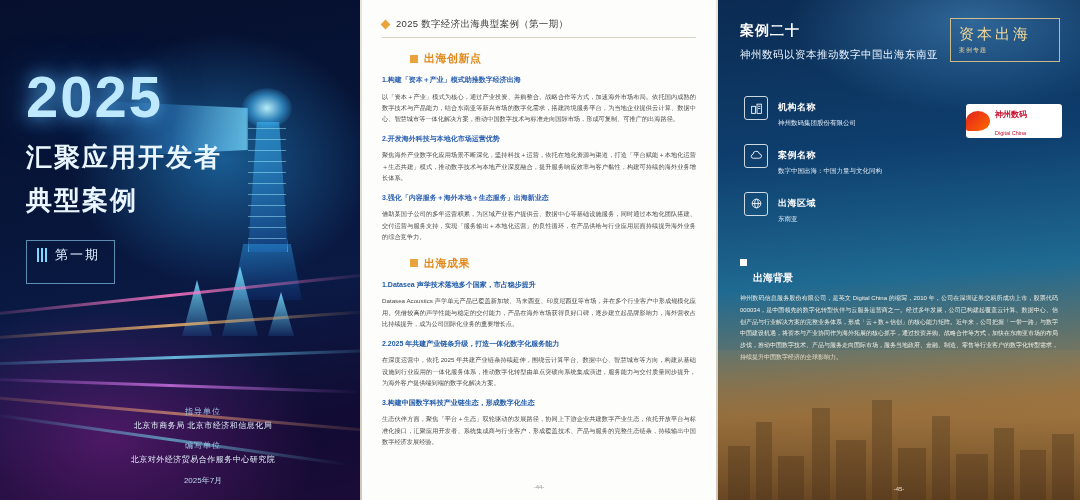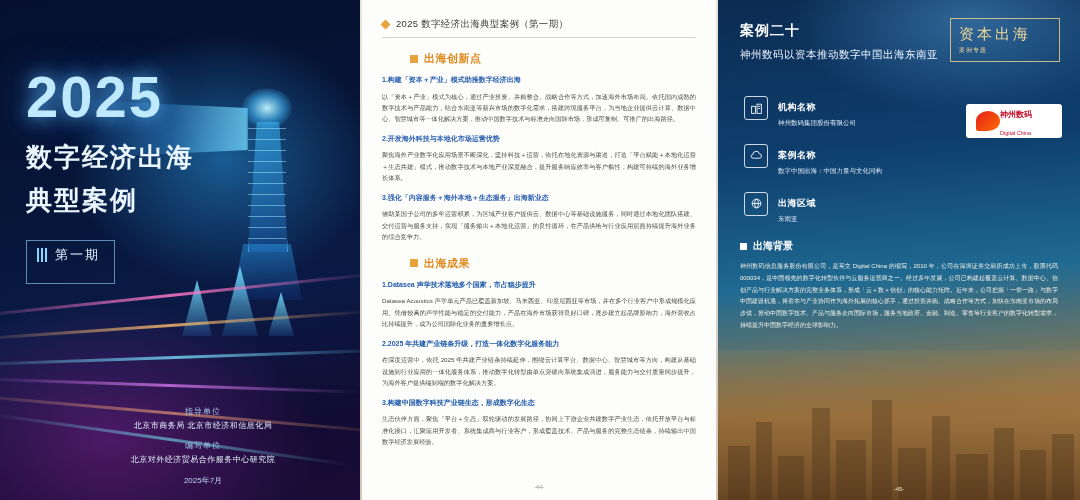--- a/index.html
+++ b/index.html
@@ -119,37 +119,37 @@
   .case-no{font-size:14px;font-weight:bold;color:#ffffff;letter-spacing:1px;}
   .case-title{margin-top:8px;font-size:10.5px;color:#eaf3ff;letter-spacing:.5px;}
   .badge{
     position:absolute;right:20px;top:18px;width:92px;padding:6px 8px;
     border:1px solid rgba(235,205,140,.85);color:#f2d89a;text-align:left;
   }
   .badge .b1{font-size:15px;font-weight:normal;letter-spacing:3px;line-height:1.2;}
   .badge .b2{font-size:6px;letter-spacing:1px;color:#e9cf9a;margin-top:3px;}
   .brandchip{
     position:absolute;right:18px;top:104px;width:96px;height:34px;background:#fff;border-radius:3px;
-    display:flex;align-items:center;padding:0 10px;box-sizing:border-box;
+    display:flex;align-items:center;gap:5px;padding:0 0;box-sizing:border-box;
   }
   .brandchip .swoosh{width:24px;height:20px;border-radius:50% 50% 50% 10%;
     background:linear-gradient(135deg,#e2211c,#ff6a00);}
   .brandchip .bt{line-height:1.1;}
   .brandchip .bt .cn{font-size:8px;font-weight:bold;color:#c8102e;}
   .brandchip .bt .en{font-size:5.5px;color:#c8102e;}
   .info{position:relative;margin:34px 0 0 26px;width:210px;}
   .irow{display:flex;gap:10px;margin-bottom:16px;align-items:flex-start;}
   .ico{width:22px;height:22px;flex:0 0 22px;border:1px solid rgba(255,255,255,.8);border-radius:3px;
     display:flex;align-items:center;justify-content:center;}
   .ico svg{display:block;}
   .ilab{font-size:9px;color:#ffffff;font-weight:bold;letter-spacing:.5px;}
   .ival{font-size:6.5px;color:#dfeaf6;margin-top:4px;line-height:1.5;}
   .bg-title{display:flex;align-items:center;gap:6px;margin:6px 0 0 22px;}
   .bg-title .sq{width:7px;height:7px;background:#ffffff;}
-  .bg-title .t{font-size:10px;font-weight:bold;color:#ffffff;}
+  .bg-title .t{font-size:10px;font-weight:bold;color:#ffffff;margin-top:32px;}
   .bg-body{margin:8px 22px 0 22px;font-size:6px;line-height:1.95;color:#f3f0e6;text-align:justify;}
   .right-foot{position:absolute;left:0;right:0;bottom:8px;text-align:center;font-size:6px;color:#f0e3c8;}
 </style>
 </head>
 <body>
 
 <div class="stage">
 
   <section class="cover">
     <div class="stars"></div>
@@ -172,21 +172,21 @@
       <div class="streak s1"></div>
       <div class="streak s2"></div>
       <div class="streak s3"></div>
       <div class="streak s4"></div>
       <div class="streak s5"></div>
       <div class="streak s6"></div>
     </div>
 
     <div class="cover-head">
       <div class="year">2025</div>
-      <div class="title1">数字经济出海</div>
+      <div class="title1">汇聚应用开发者</div>
       <div class="title2">典型案例</div>
       <div class="issue">
         <span class="bars"></span>
         <span>第一期</span>
       </div>
     </div>
 
     <div class="cover-foot">
       <div class="cf-label">指导单位</div>
       <div class="cf-line">北京市商务局 北京市经济和信息化局</div>

